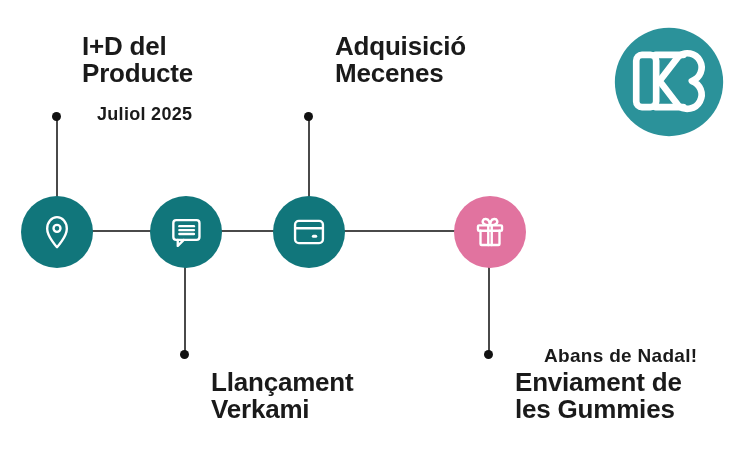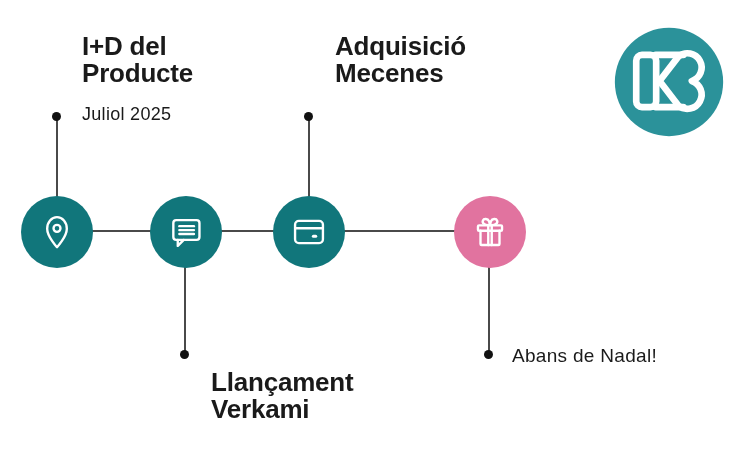--- a/index.html
+++ b/index.html
@@ -39,26 +39,26 @@
   
   .title{
     position:absolute;font-weight:bold;font-size:26px;line-height:27px;
     color:#1a1a1a;white-space:pre-line;letter-spacing:-0.2px;
   }
   .t1{left:82px;top:33px;}
   .t2{left:211px;top:369px;}
   .t3{left:335px;top:33px;}
   .t4{left:515px;top:369px;}
   .date{
-    position:absolute;font-weight:normal;color:#1a1a1a;letter-spacing:0.3px;
+    position:absolute;font-weight:bold;color:#1a1a1a;letter-spacing:0.3px;margin-left:15px;
   }
   .l1{left:82px;top:104px;font-size:18px;}
   .l2{left:211px;top:344px;font-size:19px;}
   .l3{left:335px;top:104px;font-size:18px;}
-  .l4{left:512px;top:345px;font-size:19px;}
+  .l4{left:529px;top:345px;font-size:19px;}
   
   .logo{position:absolute;left:612px;top:25px;width:114px;height:114px;}
   .logo .glyph{
     stroke:#ffffff;fill:none;stroke-width:7;
     stroke-linecap:round;stroke-linejoin:round;
   }
 </style>
 </head>
 <body>
 
@@ -114,20 +114,22 @@
 Producte</div>
   <div class="date l1" style="color: rgb(26, 26, 26);">Juliol 2025</div>
 
   <div class="title t3" style="color: rgb(26, 26, 26);">Adquisició
 Mecenes</div>
 
   <div class="title t2" style="color: rgb(26, 26, 26);">Llançament
 Verkami</div>
 
   <div class="date l4" style="color: rgb(26, 26, 26);">Abans de Nadal!</div>
+  <div class="title t4" style="color: rgb(26, 26, 26);">Enviament de
+les Gummies</div>
 
   <svg class="logo" viewBox="0 0 120 120">
     <circle cx="60" cy="60" r="57" style="fill: rgb(43, 146, 154);"></circle>
     <g class="glyph">
       <rect x="25.5" y="31.5" width="21" height="55" rx="6"></rect>
       <path d="M46 31.5 H 75"></path>
       <path d="M46 86.5 H 75"></path>
       <path d="M50 59 L 70 33 A 15 15 0 1 1 84 59 A 15 15 0 1 1 70 85 Z"></path>
     </g>
   </svg>

